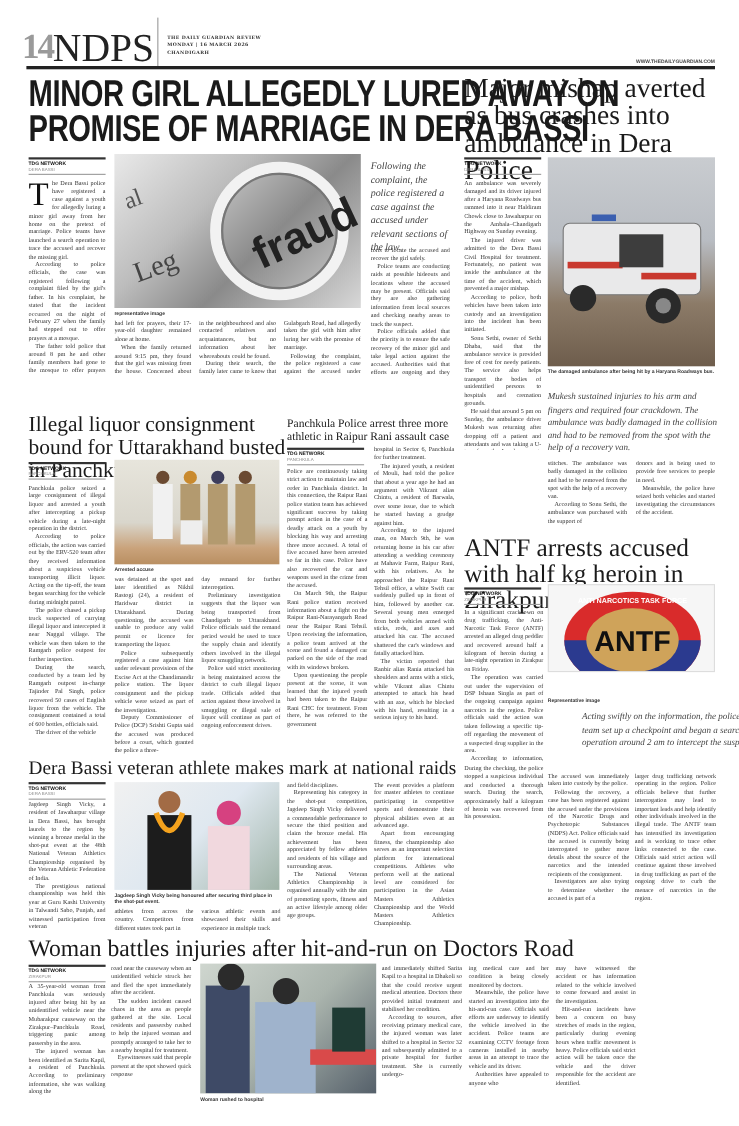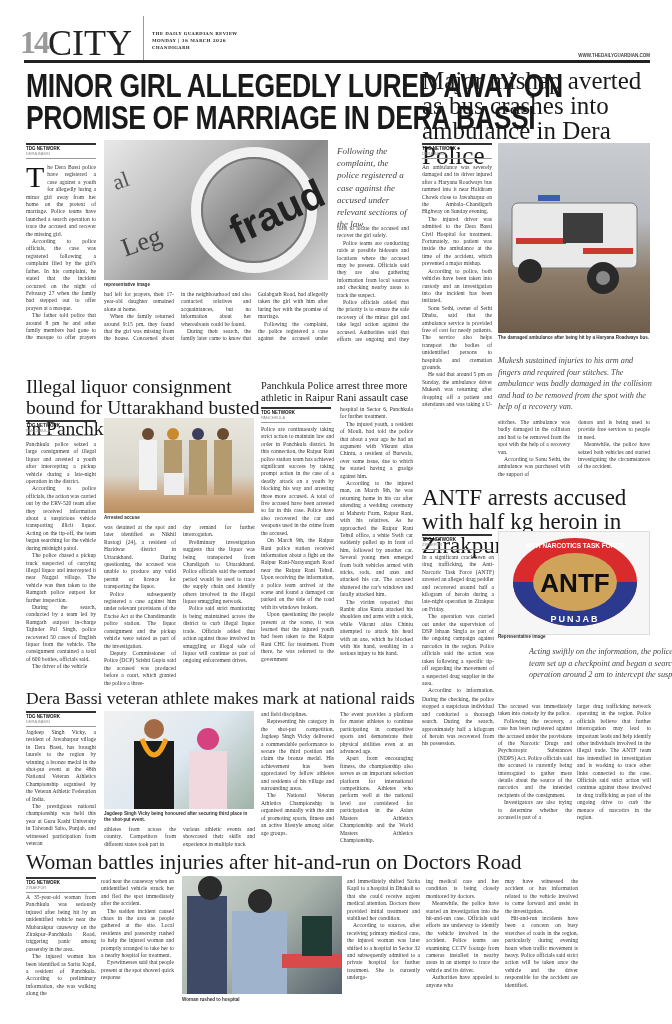--- a/index.html
+++ b/index.html
@@ -26,21 +26,21 @@
   .txt p.first { text-indent: 0; }
   .dropcap { float: left; font-size: 30px; line-height: 24px; margin-right: 3px; margin-top: 1px; font-family: "Liberation Serif", serif; color: #111; }
   .pull { font-family: "Liberation Serif", serif; font-style: italic; color: #444; }
   .caption { font-family: "Liberation Sans", sans-serif; font-weight: bold; font-size: 4.6px; color: #333; line-height: 6px; }
   .photo { overflow: hidden; }
 </style>
 </head>
 <body>
 
 <div class="abs mast-num">14</div>
-<div class="abs mast-city">CITY</div>
+<div class="abs mast-city">NDPS</div>
 <div class="abs mast-vline"></div>
 <div class="abs mast-meta">
   <div>THE DAILY GUARDIAN REVIEW</div>
   <div>MONDAY | 16 MARCH 2026</div>
   <div>CHANDIGARH</div>
 </div>
 <div class="abs mast-url">WWW.THEDAILYGUARDIAN.COM</div>
 <div class="abs mast-rule"></div>
 
 <div>
@@ -108,21 +108,21 @@
       <rect x="40" y="52" width="22" height="6" fill="#3b5fb0"></rect>
       <rect x="18" y="95" width="50" height="6" fill="#c9392f"></rect>
       <rect x="85" y="105" width="50" height="6" fill="#c9392f"></rect>
       <rect x="65" y="70" width="40" height="30" fill="#3d3d3d"></rect>
       <circle cx="32" cy="128" r="12" fill="#2a2a2a"></circle>
       <circle cx="105" cy="135" r="16" fill="#2a2a2a"></circle>
       <circle cx="105" cy="135" r="7" fill="#888"></circle>
     </svg>
   </div>
   <div class="abs caption" style="left:498px;top:335px;width:152px;">The damaged ambulance after being hit by a Haryana Roadways bus.</div>
-  <div class="abs pull" style="left:498px;top:355px;width:155px;font-size:8.2px;line-height:11.6px;">Mukesh sustained injuries to his arm and fingers and required four stitches. The ambulance was badly damaged in the collision and had to be removed from the spot with the help of a recovery van.</div>
+  <div class="abs pull" style="left:498px;top:355px;width:155px;font-size:8.2px;line-height:11.6px;">Mukesh sustained injuries to his arm and fingers and required four crackdown. The ambulance was badly damaged in the collision and had to be removed from the spot with the help of a recovery van.</div>
   <div class="abs txt" style="left:498px;top:419px;width:72px;height:58px;overflow:hidden;">
     <p class="first">stitches. The ambulance was badly damaged in the collision and had to be removed from the spot with the help of a recovery van.</p>
     <p>According to Sonu Sethi, the ambulance was purchased with the support of</p>
   </div>
   <div class="abs txt" style="left:578px;top:419px;width:72px;height:58px;overflow:hidden;">
     <p class="first">donors and is being used to provide free services to people in need.</p>
     <p>Meanwhile, the police have seized both vehicles and started investigating the circumstances of the accident.</p>
   </div>
 </div>
 
@@ -188,21 +188,21 @@
   <div class="abs hl-serif" style="left:422px;top:486px;width:240px;font-size:23px;line-height:24px;">ANTF arrests accused with half kg heroin in Zirakpur</div>
   <div class="abs byline" style="left:422px;top:534px;width:70px;">
     <div class="net">TDG NETWORK</div>
     <div class="loc">ZIRAKPUR</div>
   </div>
   <div class="abs txt" style="left:422px;top:554px;width:72px;height:138px;overflow:hidden;">
     <p class="first">In a significant crackdown on drug trafficking, the Anti-Narcotic Task Force (ANTF) arrested an alleged drug peddler and recovered around half a kilogram of heroin during a late-night operation in Zirakpur on Friday.</p>
     <p>The operation was carried out under the supervision of DSP Ishaan Singla as part of the ongoing campaign against narcotics in the region. Police officials said the action was taken following a specific tip-off regarding the movement of a suspected drug supplier in the area.</p>
     <p>According to information, the ANTF team received intelligence that a person would arrive in Zirakpur to deliver a large consignment of heroin. Acting swiftly on the information, the police team set up a checkpoint and began a search operation around 2 am to intercept the suspect.</p>
   </div>
-  <div class="abs photo" style="left:498px;top:531px;width:152px;height:104px;background:#f6f6f6;border:1px solid #ddd;">
+  <div class="abs photo" style="left:498px;top:531px;width:152px;height:80px;background:#f6f6f6;border:1px solid #ddd;">
     <svg width="152" height="100">
       <ellipse cx="76" cy="50" rx="62" ry="44" fill="#d92b2b"></ellipse>
       <path d="M14 50 A62 44 0 0 0 138 50 Z" fill="#2b3a8f"></path>
       <ellipse cx="76" cy="50" rx="42" ry="29" fill="#cfa35a"></ellipse>
       <text x="76" y="60" text-anchor="middle" font-family="Liberation Sans, sans-serif" font-weight="bold" font-size="26" fill="#111">ANTF</text>
       <text x="76" y="90" text-anchor="middle" font-family="Liberation Sans, sans-serif" font-weight="bold" font-size="9" fill="#fff" letter-spacing="2">PUNJAB</text>
       <text x="76" y="16" text-anchor="middle" font-family="Liberation Sans, sans-serif" font-weight="bold" font-size="6.5" fill="#fff">ANTI NARCOTICS TASK FORCE</text>
     </svg>
   </div>
   <div class="abs caption" style="left:498px;top:634px;">Representative image</div>

